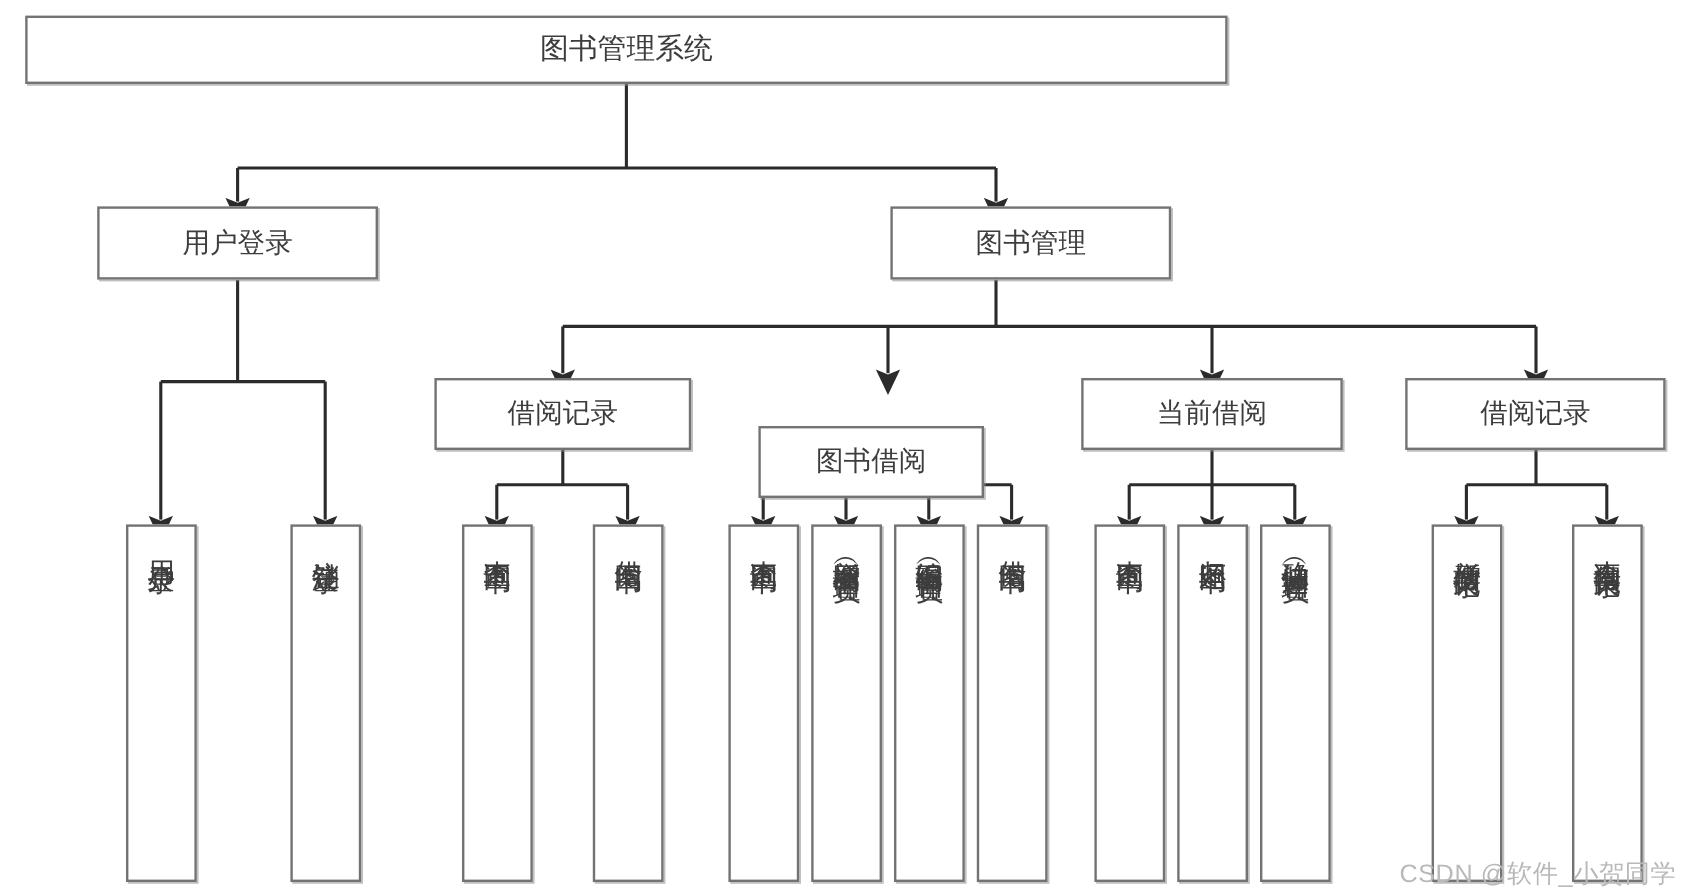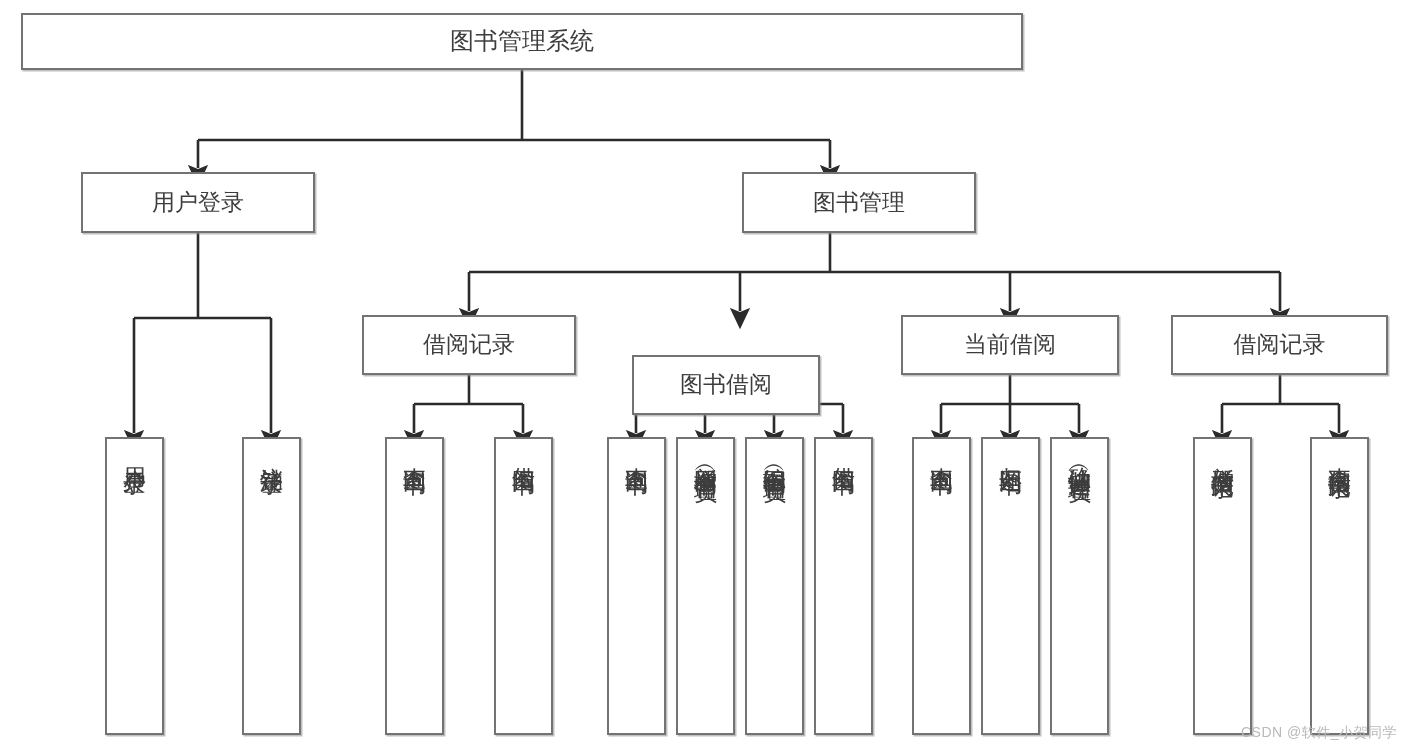--- a/index.html
+++ b/index.html
@@ -58,21 +58,21 @@
     font-size: 23px;
     letter-spacing: 2px;
     line-height: 1;
     height: auto;
     max-height: 100%;
   }
   #watermark {
     position: absolute;
     right: 8px;
     bottom: 5px;
-    font-size: 14px;
+    font-size: 21px;
     color: #b9b9b9;
     letter-spacing: 0.5px;
     white-space: nowrap;
     pointer-events: none;
   }
 </style>
 </head>
 <body>
 
 <div id="diagram-root">

